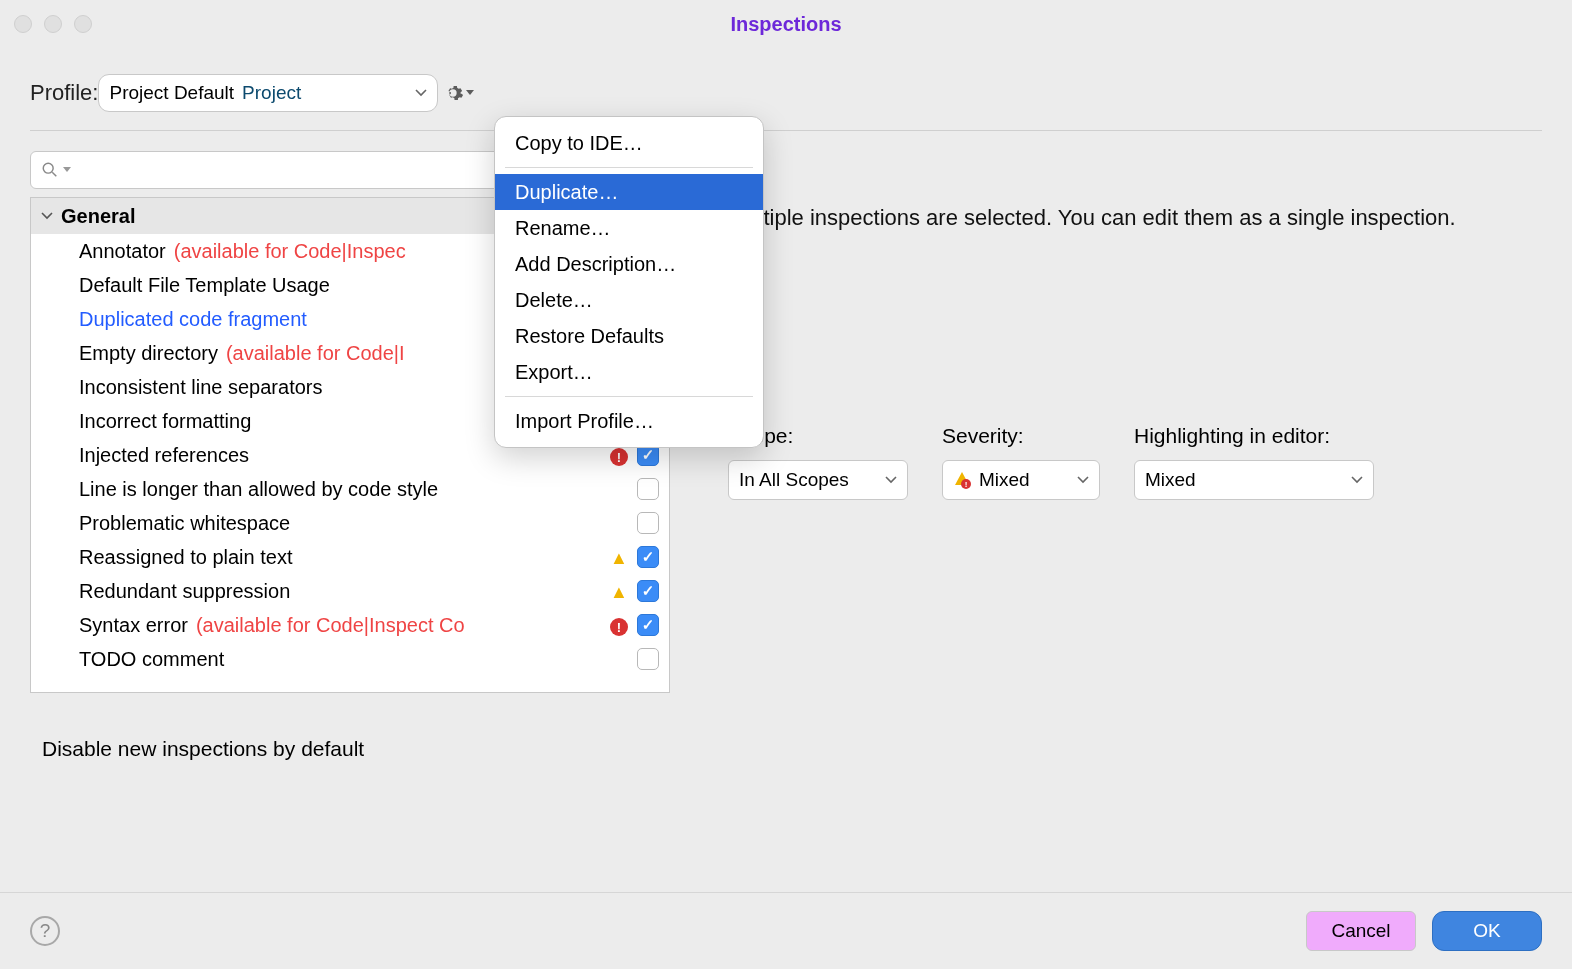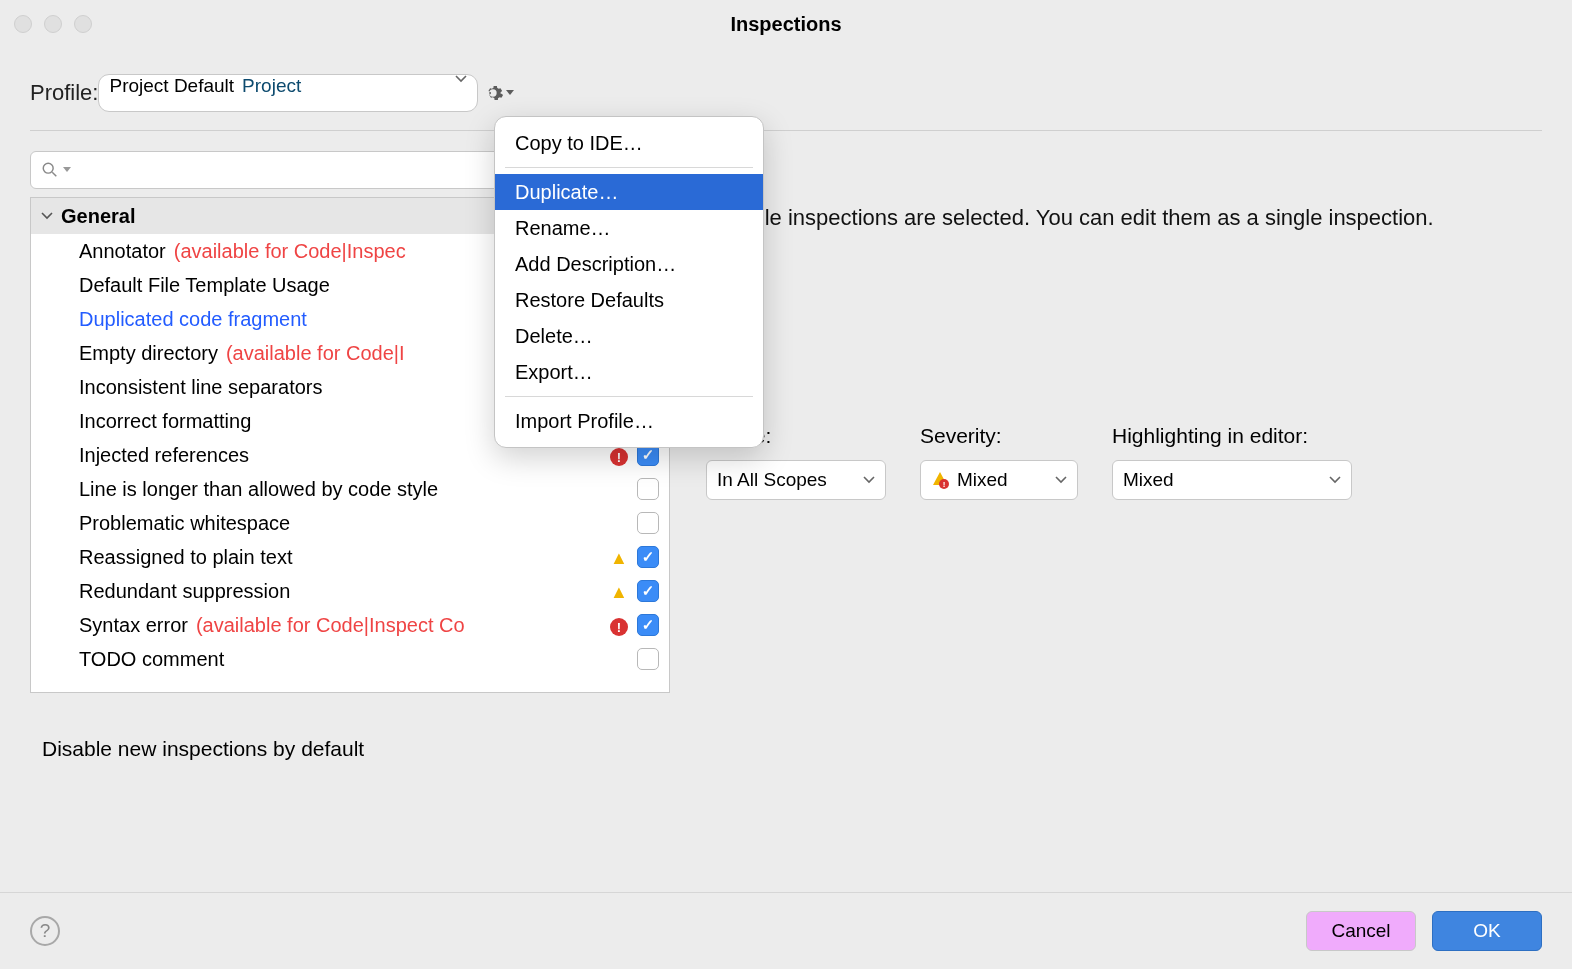--- a/index.html
+++ b/index.html
@@ -30,40 +30,40 @@
       border-radius: 50%;
       background: #e0e0e0;
       border: 1px solid #cfcfcf;
     }
     .window-title {
       position: absolute;
       left: 0; right: 0;
       text-align: center;
       font-weight: 600;
       font-size: 20px;
-      color: #000000;
+      color: #6d28d9;
       pointer-events: none;
     }
     .profile-row {
       display: flex;
       align-items: center;
       padding: 26px 30px 18px 30px;
     }
     .profile-label {
       font-size: 22px;
       color: #222;
     }
     .profile-select {
       display: flex;
-      align-items: flex-start;
+      align-items: center;
       background: #fff;
       border: 1px solid #c8c8c8;
       border-radius: 11px;
       height: 38px;
-      width: 380px;
+      width: 340px;
       padding: 0 10px;
       cursor: default;
       position: relative;
     }
     .profile-select .val {
       font-size: 19px;
     }
     .profile-select .hint {
       color: #0c4a6e;
       margin-left: 8px;
@@ -80,21 +80,21 @@
       padding: 4px;
     }
     .sep-line {
       height: 1px;
       background: #cfcfcf;
       margin: 0 30px;
     }
     .content {
       display: flex;
       padding: 20px 30px;
-      gap: 36px;
+      gap: 58px;
     }
     .left-col {
       width: 640px;
       flex-shrink: 0;
     }
     .toolbar {
       display: flex;
       align-items: center;
       gap: 8px;
       margin-bottom: 8px;
@@ -253,21 +253,21 @@
       justify-content: center;
       cursor: pointer;
       padding: 0 24px;
     }
     .btn.primary {
       background: #3f85e0;
       border-color: #2d6fc2;
       color: #fff;
       font-weight: 500;
     }
-    .btn + .btn { margin-left: 16px; }
+    .btn + .btn { margin-left: 16px; border-radius: 12px; }
 
     .popup-menu {
       position: absolute;
       top: 116px;
       left: 494px;
       width: 270px;
       background: #fff;
       border: 1px solid #c4c4c4;
       box-shadow: 0 10px 30px rgba(0,0,0,0.18);
       border-radius: 12px;
@@ -513,18 +513,18 @@
   <div class="btn">Cancel</div>
   <div class="btn primary">OK</div>
 </div>
 
 <div class="popup-menu" id="popup-menu">
     <div class="menu-item">Copy to IDE…</div>
     <div class="menu-sep"></div>
     <div class="menu-item selected">Duplicate…</div>
     <div class="menu-item">Rename…</div>
     <div class="menu-item">Add Description…</div>
+    <div class="menu-item">Delete…</div>
     <div class="menu-item">Restore Defaults</div>
-    <div class="menu-item">Delete…</div>
     <div class="menu-item">Export…</div>
     <div class="menu-sep"></div>
     <div class="menu-item">Import Profile…</div>
   </div>
 
 </body></html>

